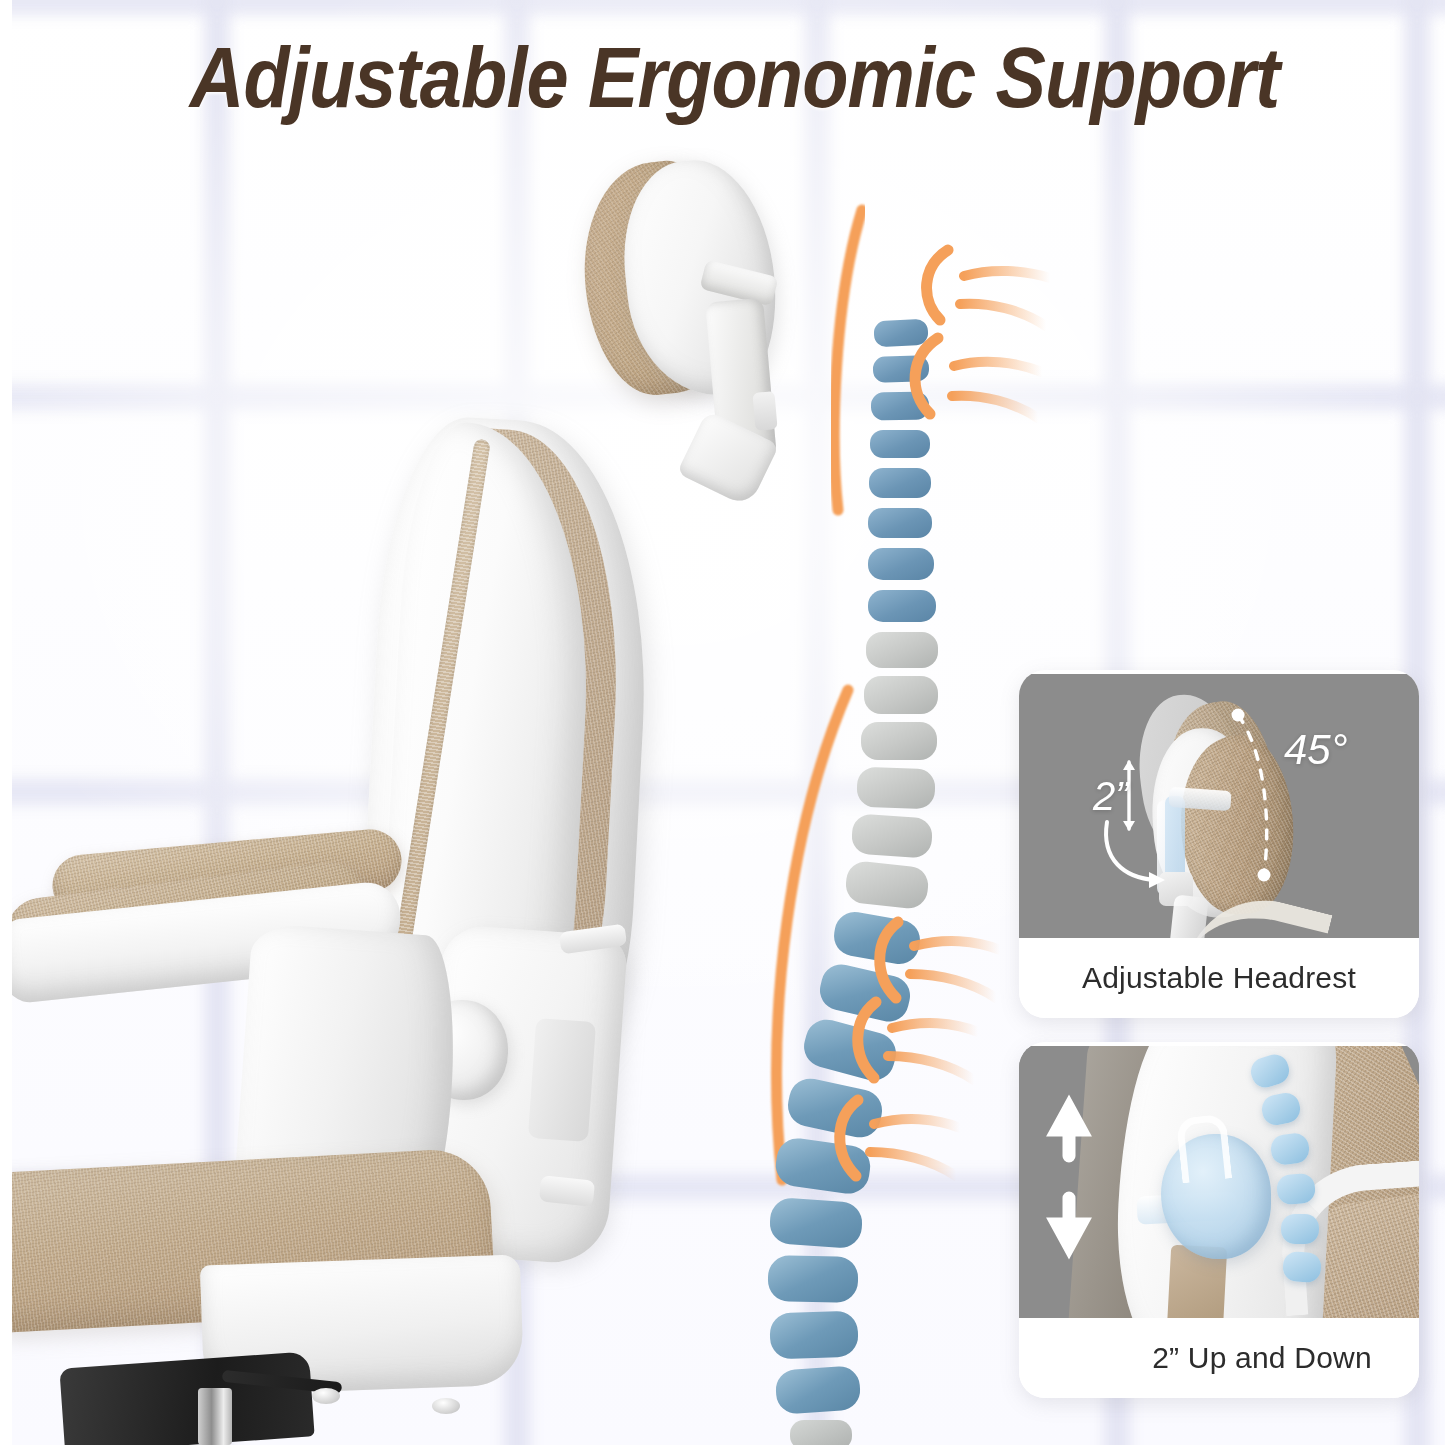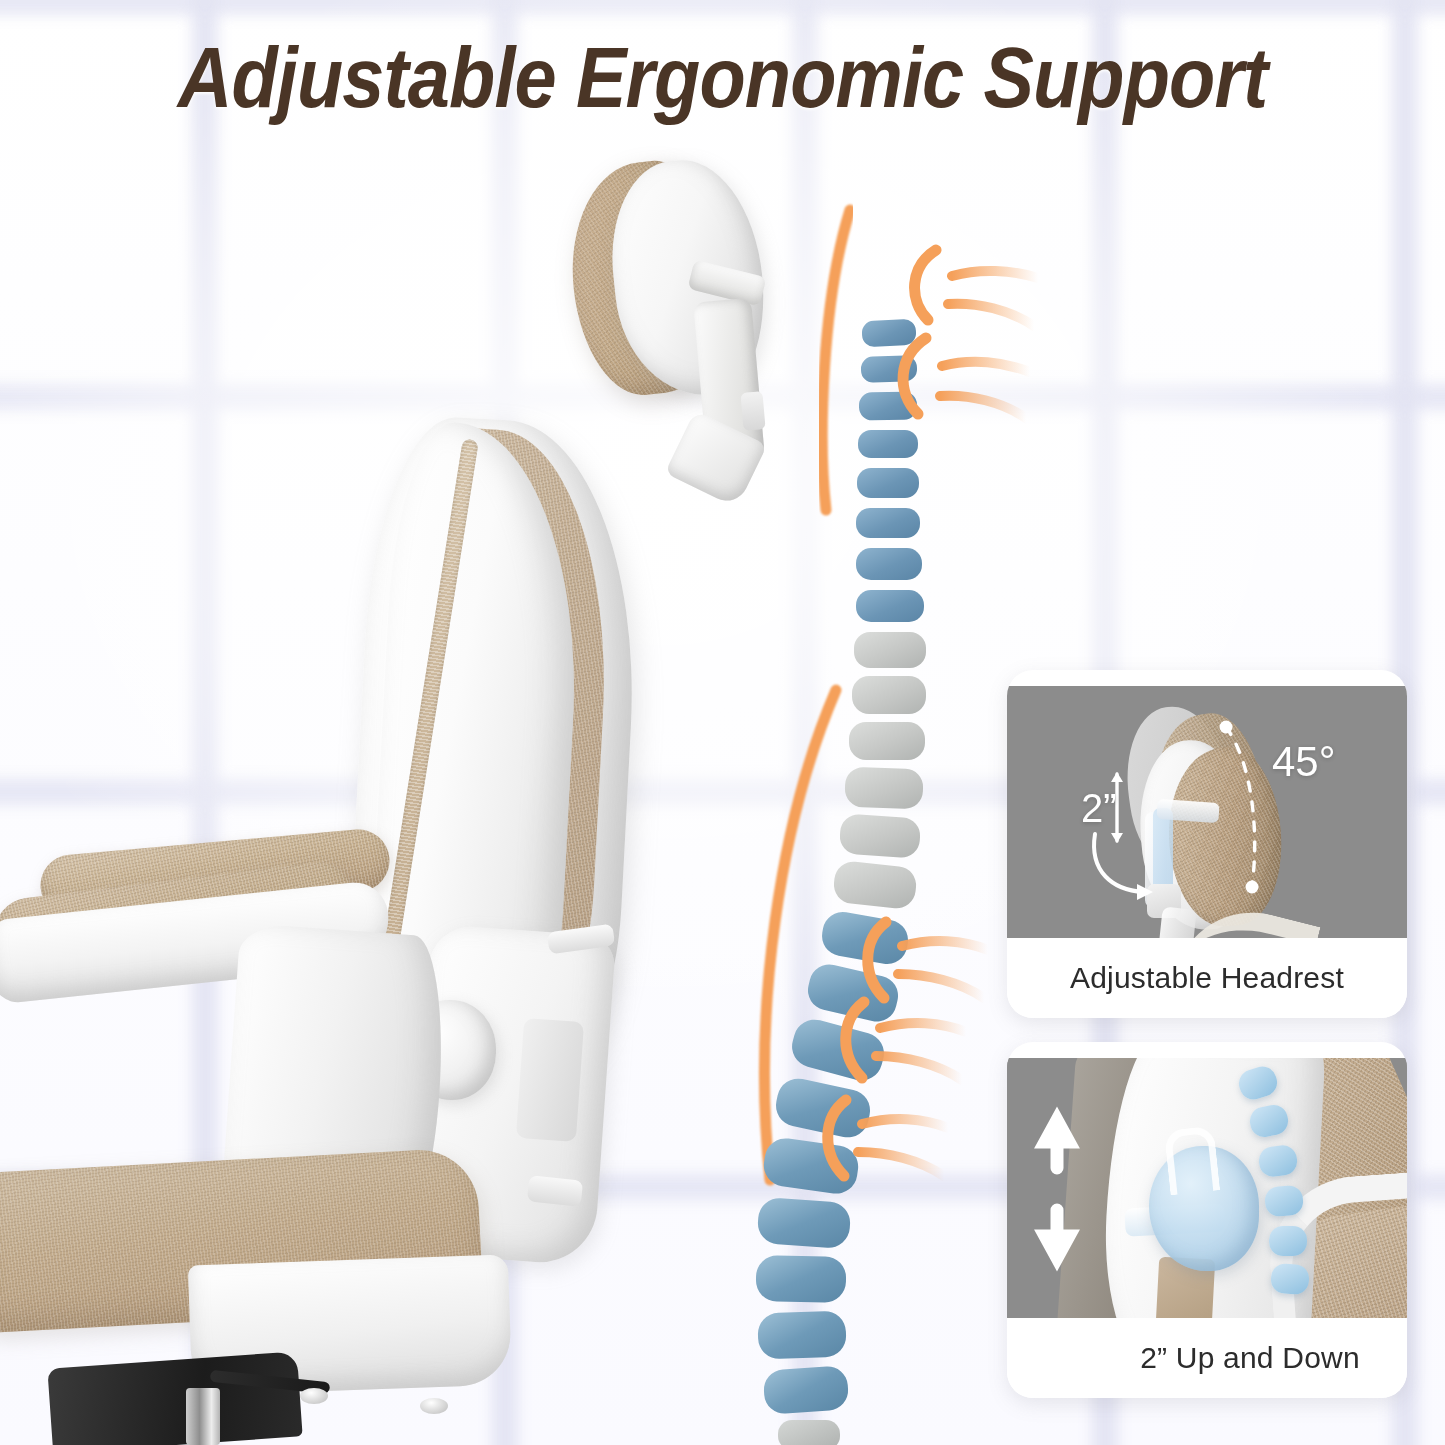--- a/index.html
+++ b/index.html
@@ -4,21 +4,21 @@
 <style>
   html,body{margin:0;padding:0;}
   body{
     width:1445px;height:1445px;overflow:hidden;
     background:#ffffff;
     font-family:"Liberation Sans", sans-serif;
     position:relative;
   }
 
   
-  #stage{position:absolute;inset:0;overflow:hidden;background:#84cc16;}
+  #stage{position:absolute;inset:0;overflow:hidden;background:#84cc16;margin-left:12px;}
 
   .bg-window{
     position:absolute;left:0;top:0;width:1445px;height:1445px;
     background:
       linear-gradient(180deg,#ffffff 0%,#fdfdff 40%,#fafaff 100%);
   }
   
   .mullions{
     position:absolute;left:-40px;top:-40px;width:1540px;height:1540px;
     background-image:
@@ -262,23 +262,24 @@
 
   
   .card{
     position:absolute;
     background:#ffffff;
     border-radius:26px;
     box-shadow:0 6px 20px rgba(120,120,130,.16);
     overflow:hidden;
   }
   .card-photo{
-    position:absolute;left:0;top:16px;width:100%;
+    position:absolute;left:0;top:4px;width:100%;
     background:#8c8c8c;
     overflow:hidden;
+    font-style:italic;
   }
   .card-caption{
     position:absolute;left:0;bottom:0;width:100%;
     display:flex;align-items:center;justify-content:center;
     color:#2c2c2c;
     font-size:30px;
     letter-spacing:.2px;
     background:#ffffff;
   }
 

